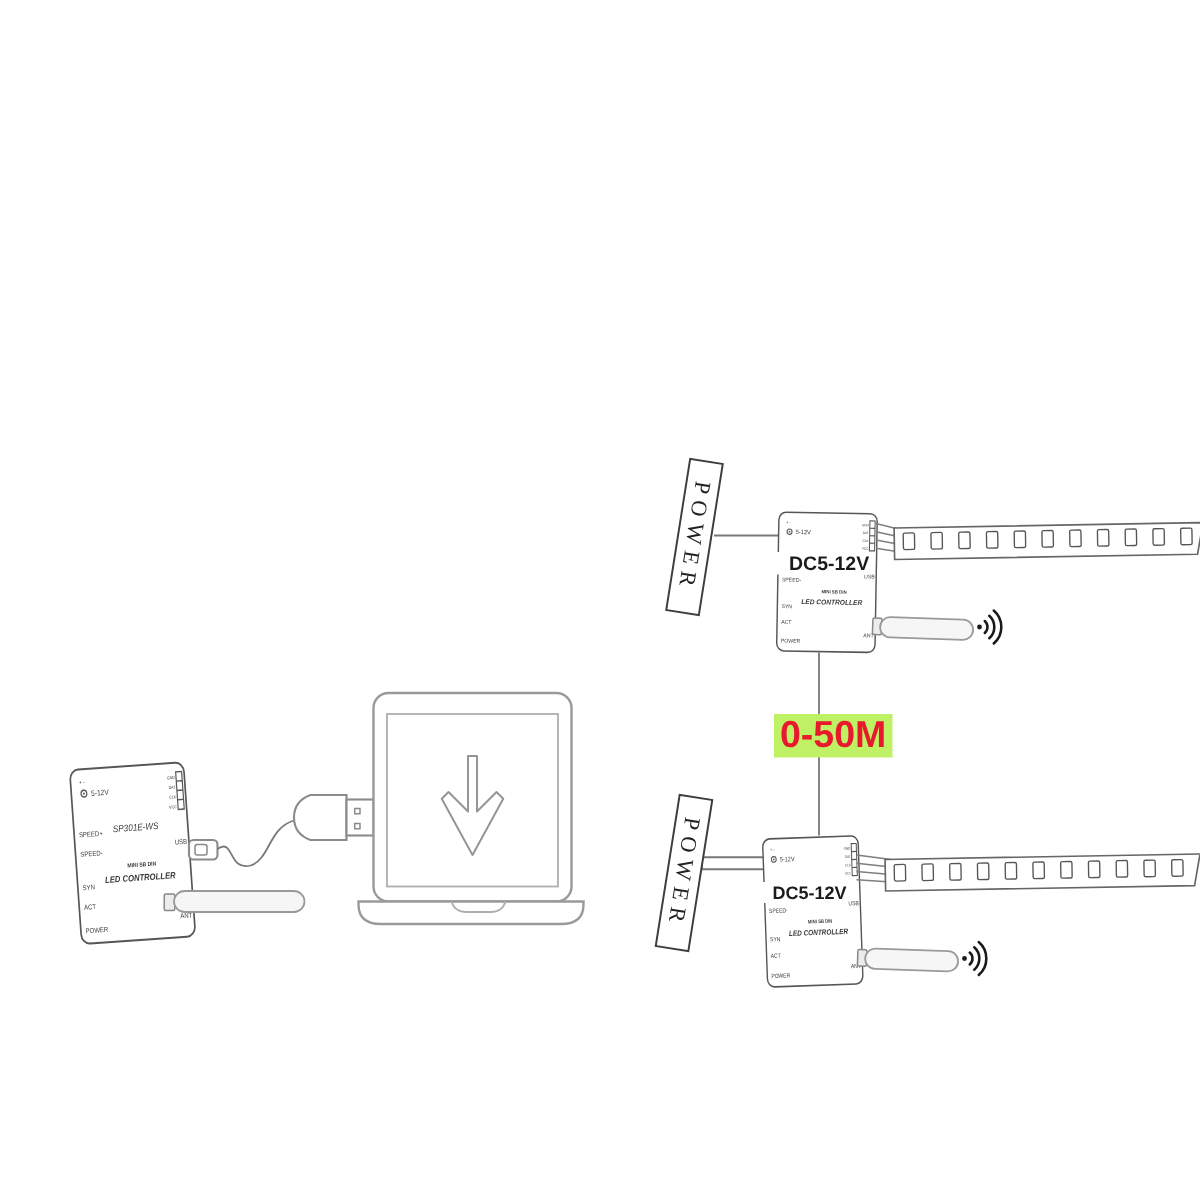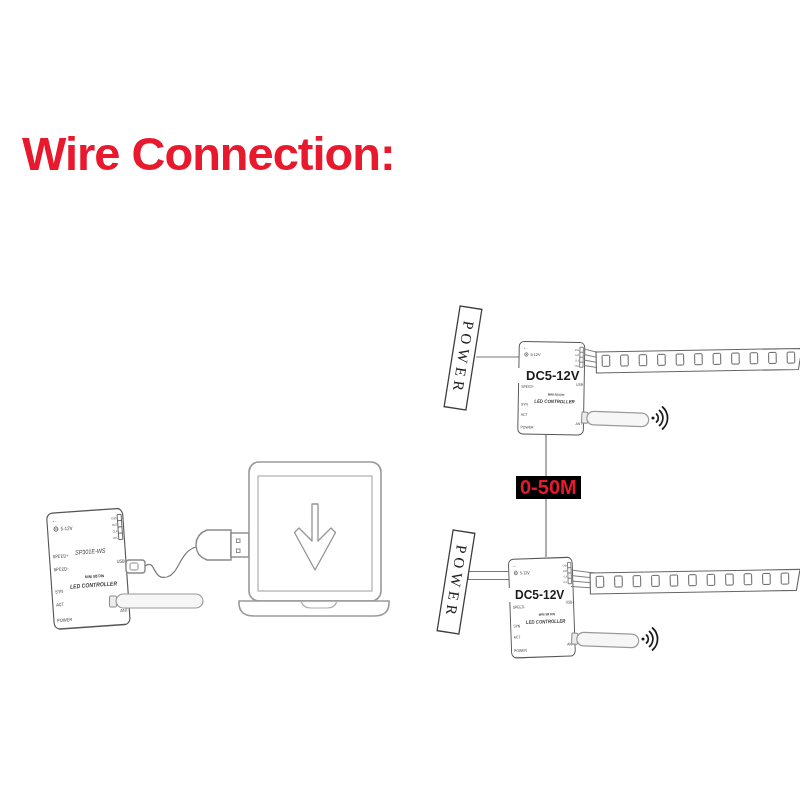--- a/index.html
+++ b/index.html
@@ -5,22 +5,22 @@
   html,body{margin:0;padding:0;background:#fff;}
   .stage{position:relative;width:800px;height:800px;background:#fff;overflow:hidden;
          font-family:"Liberation Sans",sans-serif;}
   .art{position:absolute;left:0;top:0;}
   .overlay-label{position:absolute;white-space:nowrap;}
   .title{left:22px;top:126px;font-size:47px;font-weight:900;letter-spacing:-1px;
          color:var(--accent-red,#e8192c);}
   .dc{font-weight:bold;color:var(--dc-label-color,#1b1b1b);background:#fff;padding-left:48px;}
   .dc-top{left:478px;top:368px;font-size:13px;}
   .dc-bottom{left:467px;top:588px;font-size:12px;}
-  .distance{left:516px;top:476px;font-size:20px;font-weight:bold;
-            color:var(--accent-red,#e8192c);background:#000000;padding:0 4px;}
+  .distance{left:516px;top:476px;font-size:25px;font-weight:bold;
+            color:var(--accent-red,#e8192c);background:#bef264;padding:0 4px;}
   
   .ctrl-body{fill:#fff;stroke:#565656;stroke-width:1.4;}
   .ctrl-stroke{fill:none;stroke:#565656;stroke-width:1;}
   .ctrl-text{fill:#3a3a3a;}
   .serif-vert{font-family:"Liberation Serif",serif;fill:#222;}
   .wire{fill:none;stroke:#787878;stroke-width:1.2;}
   .thin-wire{fill:none;stroke:#7e7e7e;stroke-width:1;}
   .lap{fill:#fff;stroke:#9a9a9a;stroke-width:1.6;}
   .lap-inner{fill:none;stroke:#aeaeae;stroke-width:1.2;}
   .arrow{fill:#fff;stroke:#949494;stroke-width:1.3;stroke-linejoin:round;}
@@ -215,18 +215,17 @@
     </g>
     <g class="wifi" transform="translate(643,639)">
       <circle class="wifi-dot" r="1.6" stroke="none"></circle>
       <path d="M3.5,-4 A5.3,5.3 0 0 1 3.5,4"></path>
       <path d="M6.5,-7.5 A10,10 0 0 1 6.5,7.5"></path>
       <path d="M9.5,-11 A14.5,14.5 0 0 1 9.5,11"></path>
     </g>
   </g>
 </svg>
 
-<div class="overlay-label title">Wire Connection:</div>
 <div class="overlay-label dc dc-top">DC5-12V</div>
 <div class="overlay-label dc dc-bottom">DC5-12V</div>
 <div class="overlay-label distance">0-50M</div>
 
 </div>
 
 </body></html>

